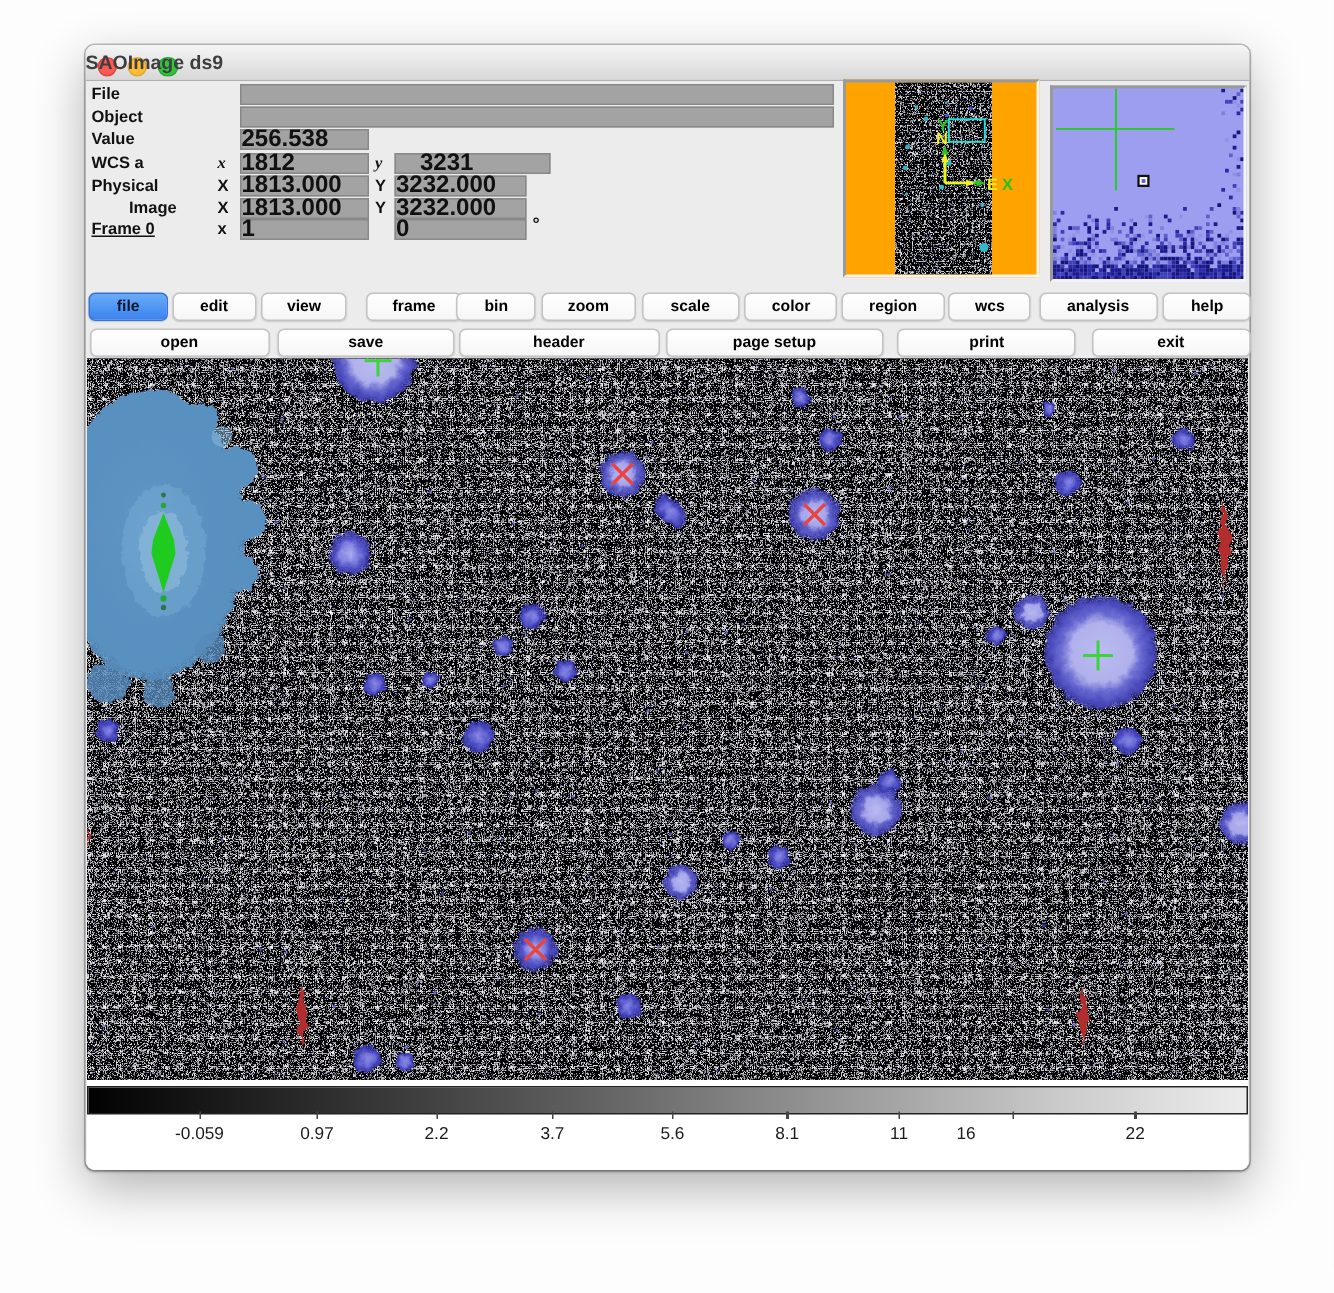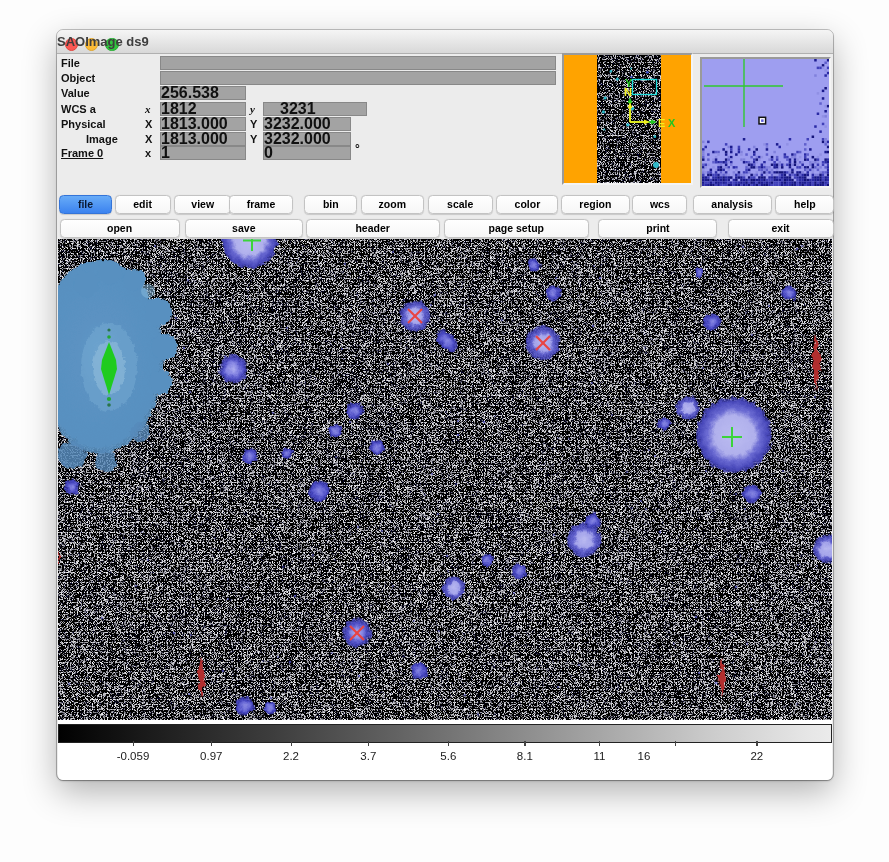--- a/index.html
+++ b/index.html
@@ -806,21 +806,21 @@
         <line x1="2" y1="27" x2="81" y2="27"></line>
       </g>
       <rect x="57" y="58.3" width="6.6" height="6.6" fill="#fff" stroke="#111" stroke-width="1.5"></rect>
       <rect x="59.1" y="60.4" width="2.5" height="2.5" fill="#5c5cd8"></rect>
     </svg>
   </div>
 
   <div class="btn sel" style="left:2px;top:164.5px;width:51px;">file</div>
   <div class="btn" style="left:57.6px;top:164.5px;width:54px;">edit</div>
   <div class="btn" style="left:117.2px;top:164.5px;width:55px;">view</div>
-  <div class="btn" style="left:172px;top:164.5px;width:62px;">frame</div>
+  <div class="btn" style="left:187px;top:164.5px;width:62px;">frame</div>
   <div class="btn" style="left:247.3px;top:164.5px;width:51px;">bin</div>
   <div class="btn" style="left:303.8px;top:164.5px;width:61px;">zoom</div>
   <div class="btn" style="left:370.7px;top:164.5px;width:63px;">scale</div>
   <div class="btn" style="left:439.4px;top:164.5px;width:60px;">color</div>
   <div class="btn" style="left:503.9px;top:164.5px;width:67px;">region</div>
   <div class="btn" style="left:575.4px;top:164.5px;width:53px;">wcs</div>
   <div class="btn" style="left:635.6px;top:164.5px;width:77px;">analysis</div>
   <div class="btn" style="left:718.3px;top:164.5px;width:57px;">help</div>
 
   <div class="btn" style="left:2.6px;top:188.5px;width:118px;">open</div>

